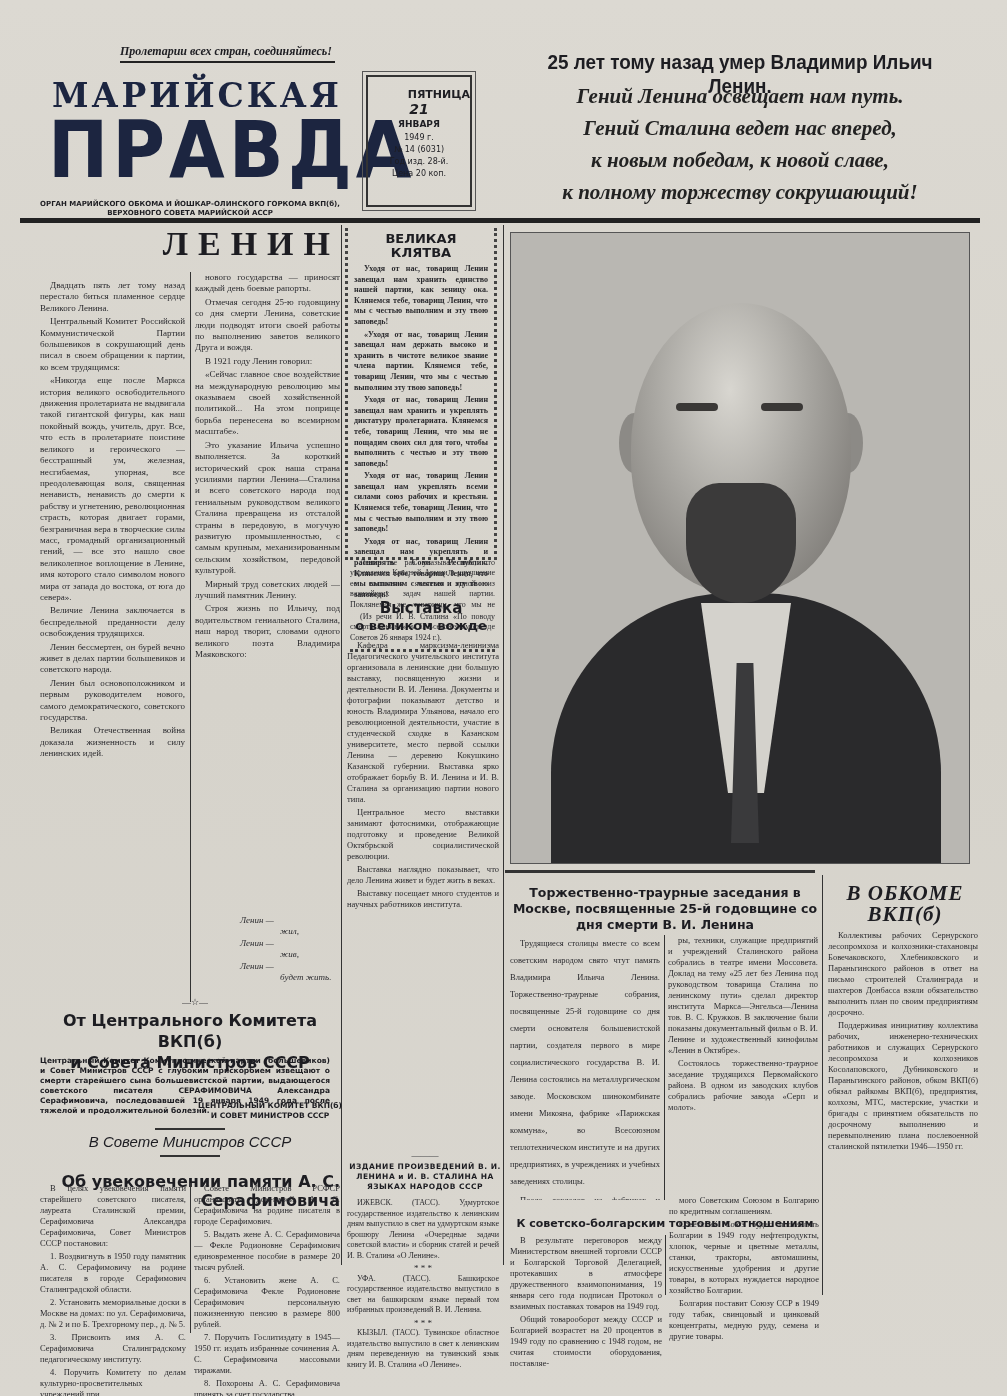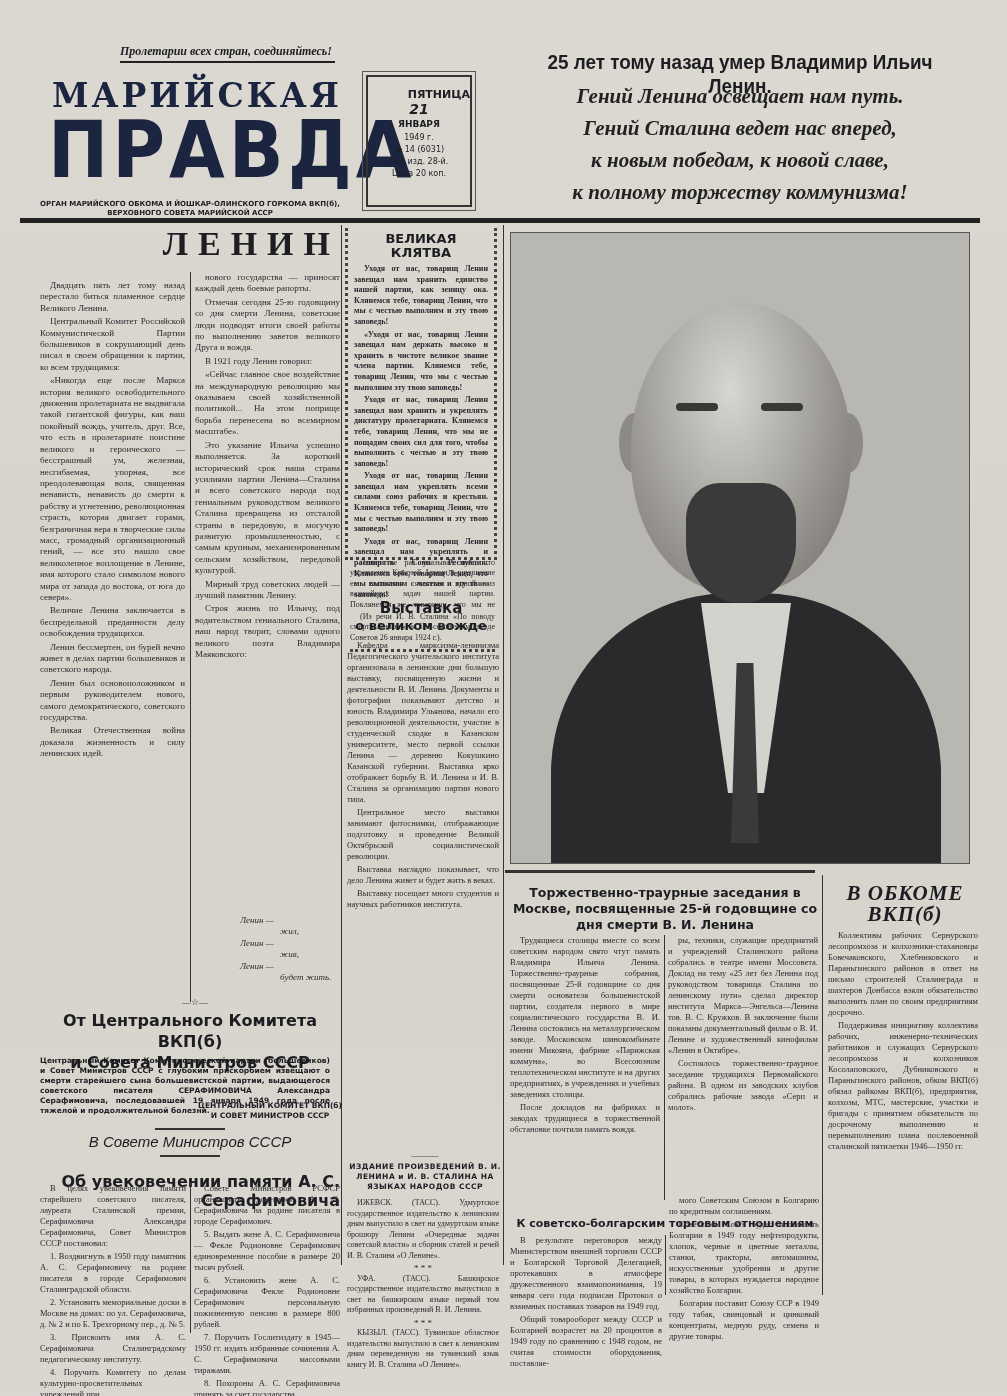--- a/index.html
+++ b/index.html
@@ -78,21 +78,21 @@
     <div class="db-small">1949 г.</div>
     <div class="db-small">№ 14 (6031)</div>
     <div class="db-small">Год изд. 28-й.</div>
     <div class="db-small">Цена 20 коп.</div>
   </div>
 
   <div class="abs headline-r">25 лет тому назад умер Владимир Ильич Ленин.</div>
   <div class="abs slogan" style="top:84px">Гений Ленина освещает нам путь.</div>
   <div class="abs slogan" style="top:116px">Гений Сталина ведет нас вперед,</div>
   <div class="abs slogan" style="top:148px">к новым победам, к новой славе,</div>
-  <div class="abs slogan" style="top:180px">к полному торжеству коммунизма!</div>
+  <div class="abs slogan" style="top:180px">к полному торжеству сокрушающий!</div>
 
   <div class="abs rule-top"></div>
 
   <div class="abs lenin-title">ЛЕНИН</div>
   <div class="abs col" style="left:40px;top:280px;width:145px;height:735px;overflow:hidden">
     <p>Двадцать пять лет тому назад перестало биться пламенное сердце Великого Ленина.</p>
     <p>Центральный Комитет Российской Коммунистической Партии большевиков в сокрушающий день писал в своем обращении к партии, ко всем трудящимся:</p>
     <p>«Никогда еще после Маркса история великого освободительного движения пролетариата не выдвигала такой гигантской фигуры, как наш покойный вождь, учитель, друг. Все, что есть в пролетариате поистине великого и героического — бесстрашный ум, железная, несгибаемая, упорная, все преодолевающая воля, священная ненависть, ненависть до смерти к рабству и угнетению, революционная страсть, которая двигает горами, безграничная вера в творческие силы масс, громадный организационный гений, — все это нашло свое великолепное воплощение в Ленине, имя которого стало символом нового мира от запада до востока, от юга до севера».</p>
     <p>Величие Ленина заключается в беспредельной преданности делу освобождения трудящихся.</p>
     <p>Ленин бессмертен, он бурей вечно живет в делах партии большевиков и советского народа.</p>
@@ -168,21 +168,21 @@
     <div class="ear1"></div>
     <div class="ear2"></div>
     <div class="head"></div>
     <div class="brow1"></div>
     <div class="brow2"></div>
     <div class="beard"></div>
   </div>
 
   <div class="abs pbox-rule"></div>
   <div class="abs moscow-title">Торжественно-траурные заседания в Москве, посвященные 25-й годовщине со дня смерти В. И. Ленина</div>
-  <div class="abs col" style="left:510px;top:935px;width:150px;height:265px;overflow:hidden;font-size:8.5px;line-height:11px">
+  <div class="abs col" style="left:510px;top:935px;width:150px;height:265px;overflow:hidden;font-size:8.5px;line-height:17px">
     <p>Трудящиеся столицы вместе со всем советским народом свято чтут память Владимира Ильича Ленина. Торжественно-траурные собрания, посвященные 25-й годовщине со дня смерти основателя большевистской партии, создателя первого в мире социалистического государства В. И. Ленина состоялись на металлургическом заводе. Московском шинокомбинате имени Микояна, фабрике «Парижская коммуна», во Всесоюзном теплотехническом институте и на других предприятиях, в учреждениях и учебных заведениях столицы.</p>
     <p>После докладов на фабриках и заводах трудящиеся в торжественной обстановке почтили память вождя.</p>
   </div>
   <div class="abs vline" style="left:664px;top:935px;height:265px"></div>
   <div class="abs col" style="left:668px;top:935px;width:150px;height:265px;overflow:hidden;font-size:8.5px;line-height:11px">
     <p>ры, техники, служащие предприятий и учреждений Сталинского района собрались в театре имени Моссовета. Доклад на тему «25 лет без Ленина под руководством товарища Сталина по ленинскому пути» сделал директор института Маркса—Энгельса—Ленина тов. В. С. Кружков. В заключение были показаны документальный фильм о В. И. Ленине и художественный кинофильм «Ленин в Октябре».</p>
     <p>Состоялось торжественно-траурное заседание трудящихся Первомайского района. В одном из заводских клубов собрались рабочие завода «Серп и молот».</p>
   </div>
 
   <div class="abs vline" style="left:822px;top:875px;height:420px"></div>

